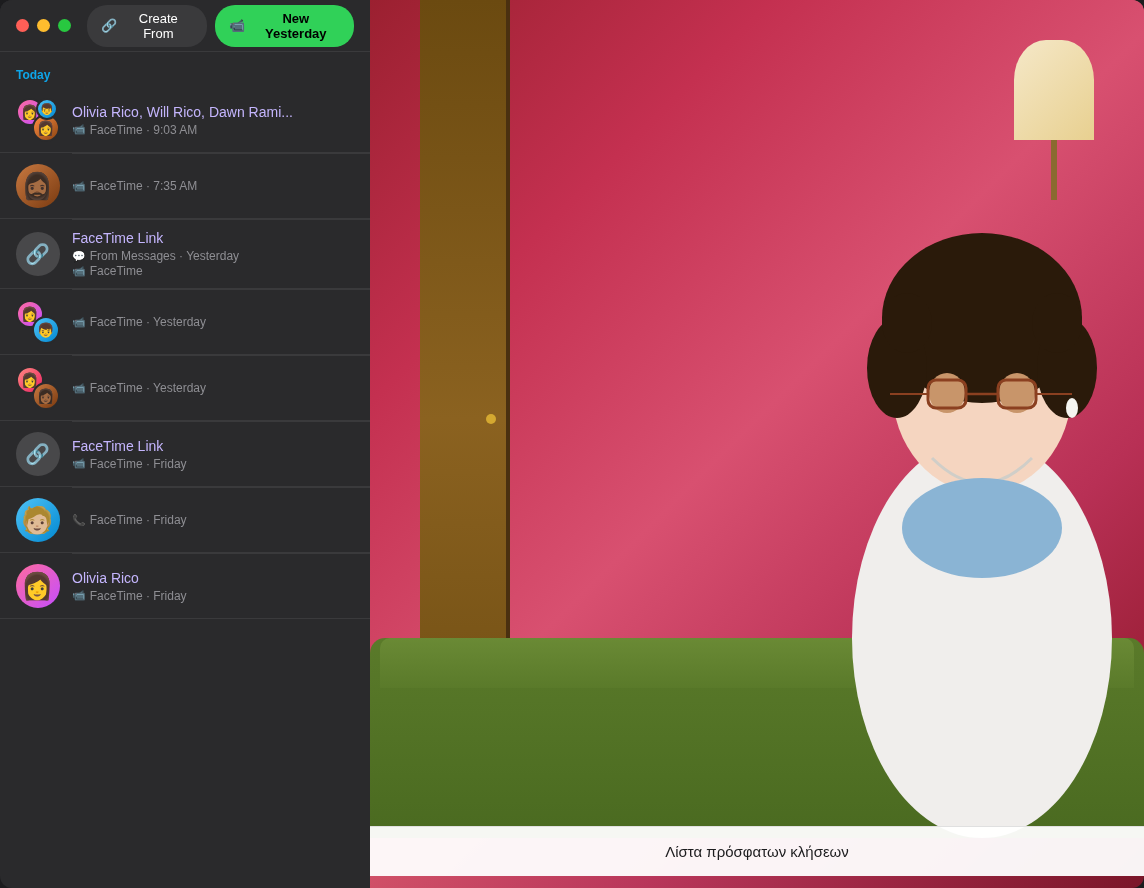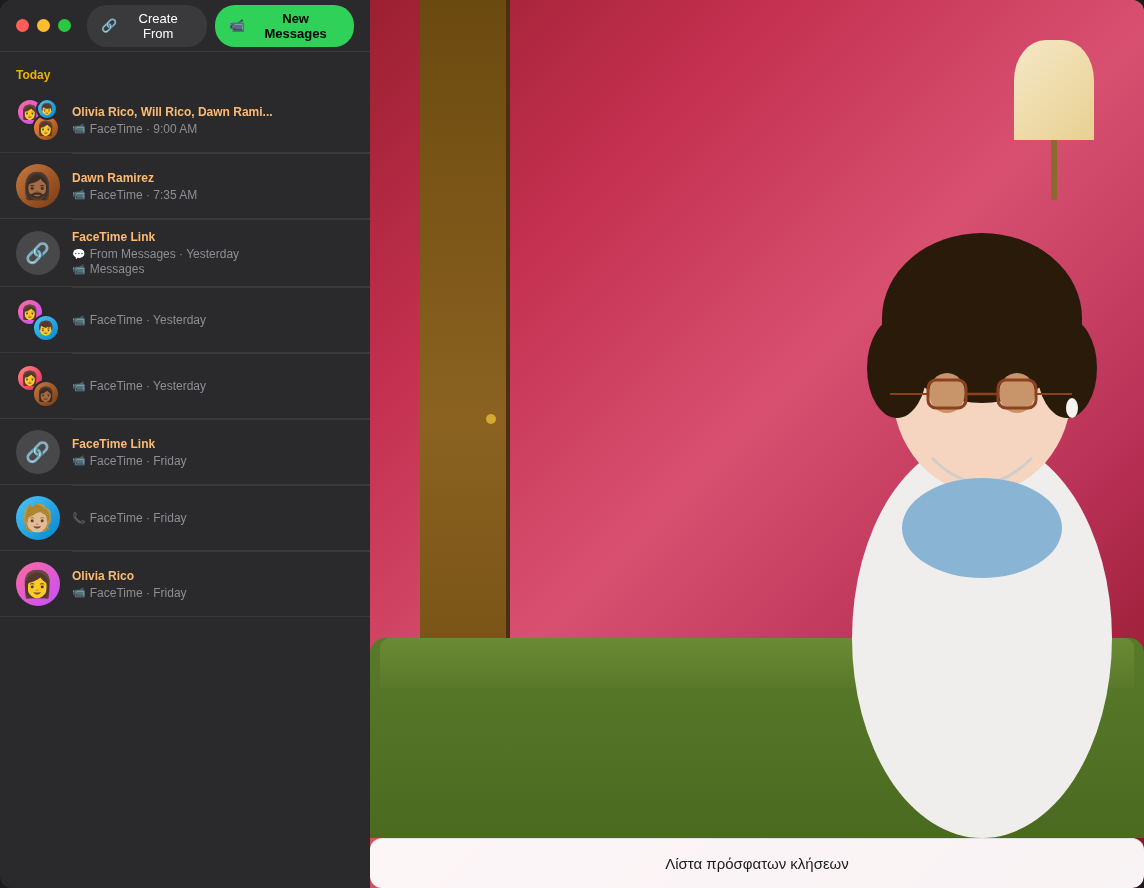--- a/index.html
+++ b/index.html
@@ -106,44 +106,44 @@
       flex-direction: column;
       padding-top: 52px;
       overflow-y: auto;
     }
 
     .sidebar::-webkit-scrollbar { width: 0; }
 
     .section-header {
       font-size: 12px;
       font-weight: 600;
-      color: #eab308;
+      color: #0ea5e9;
       padding: 16px 16px 6px 16px;
       text-transform: none;
       letter-spacing: 0;
     }
 
     .call-item {
       display: flex;
       align-items: center;
       padding: 10px 16px;
       cursor: pointer;
       border-bottom: 1px solid #3a3a3c;
       position: relative;
     }
 
     .call-info {
       flex: 1;
       min-width: 0;
     }
 
     .call-name {
-      font-size: 12px;
-      font-weight: 700;
-      color: #fdba74;
+      font-size: 14px;
+      font-weight: 400;
+      color: #c4b5fd;
       white-space: nowrap;
       overflow: hidden;
       text-overflow: ellipsis;
       margin-bottom: 3px;
     }
 
     .call-detail {
       font-size: 12px;
       color: #8e8e93;
       display: flex;
@@ -203,30 +203,29 @@
       background: linear-gradient(135deg, #8b1a2e 0%, #c94060 30%, #d4556a 50%, #b8365a 70%, #7a1528 100%);
       position: relative;
       display: flex;
       align-items: center;
       justify-content: center;
     }
 
     
     .caption-area {
       position: absolute;
-      bottom: 0;
+      bottom: 12px;
       left: 0;
       right: 0;
       height: 50px;
       background: rgba(255,255,255,0.95);
       display: flex;
       align-items: center;
       justify-content: center;
       border-top: 1px solid #e0e0e0;
-      border-radius: 12px;
     }
 
     .caption-text {
       font-size: 15px;
       color: #1c1c1e;
       font-weight: 400;
     }
 
     
     .multi-avatar {
@@ -309,48 +308,47 @@
           <div class="traffic-light minimize"></div>
           <div class="traffic-light maximize"></div>
         </div>
         <div class="toolbar-buttons">
           <button class="btn-create-link">
             <span>🔗</span>
             <span>Create From</span>
           </button>
           <button class="btn-new-facetime">
             <span>📹</span>
-            <span>New Messages</span>
+            <span>New Yesterday</span>
           </button>
         </div>
       </div>
 
       <div>
         <div class="section-header">Today</div>
 
         <div class="call-item">
           <div class="multi-avatar">
             <div class="av1" style="background: linear-gradient(135deg, #ff6b9d, #c44dff);">👩</div>
             <div class="av2" style="background: linear-gradient(135deg, #ff8c42, #8b4513);">👩</div>
             <div class="av3" style="background: linear-gradient(135deg, #4fc3f7, #0288d1);">👦</div>
           </div>
           <div class="call-info">
             <div class="call-name">Olivia Rico, Will Rico, Dawn Rami...</div>
             <div class="call-detail">
               <span class="video-icon">📹</span>
-              <span>FaceTime · 9:00 AM</span>
+              <span>FaceTime · 9:03 AM</span>
             </div>
           </div>
         </div>
         <div class="separator"></div>
 
         <div class="call-item">
           <div class="avatar-img av-dawn" style="background: linear-gradient(135deg, #c87941, #7a3a10); margin-right: 12px;">🧔🏾‍♀️</div>
           <div class="call-info">
-            <div class="call-name">Dawn Ramirez</div>
             <div class="call-detail">
               <span class="video-icon">📹</span>
               <span>FaceTime · 7:35 AM</span>
             </div>
           </div>
         </div>
         <div class="separator"></div>
       </div>
 
       <div>
@@ -360,21 +358,21 @@
             <span style="font-size: 20px; color: #ffffff;">🔗</span>
           </div>
           <div class="call-info">
             <div class="call-name">FaceTime Link</div>
             <div class="call-detail">
               <span class="msg-icon">💬</span>
               <span>From Messages · Yesterday</span>
             </div>
             <div class="call-detail-sub">
               <span class="video-icon">📹</span>
-              <span>Messages</span>
+              <span>FaceTime</span>
             </div>
           </div>
         </div>
         <div class="separator"></div>
 
         <div class="call-item">
           <div class="multi-avatar">
             <div class="av1" style="background: linear-gradient(135deg, #ff6b9d, #c44dff);">👩</div>
             <div class="av2" style="background: linear-gradient(135deg, #4fc3f7, #0288d1);">👦</div>
           </div>

